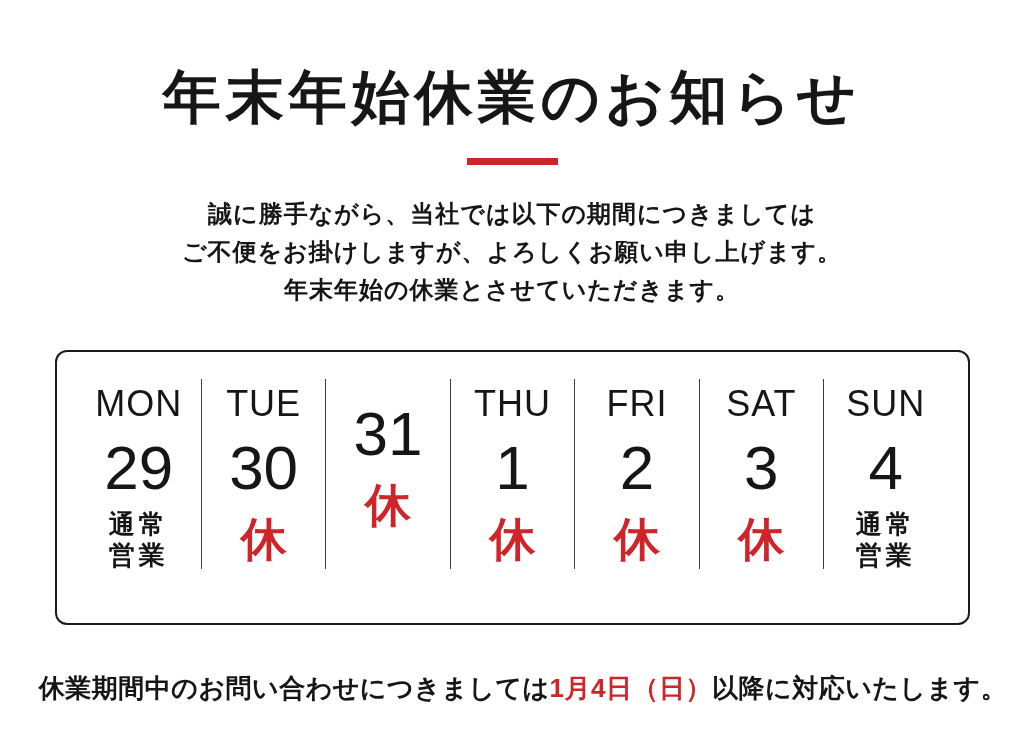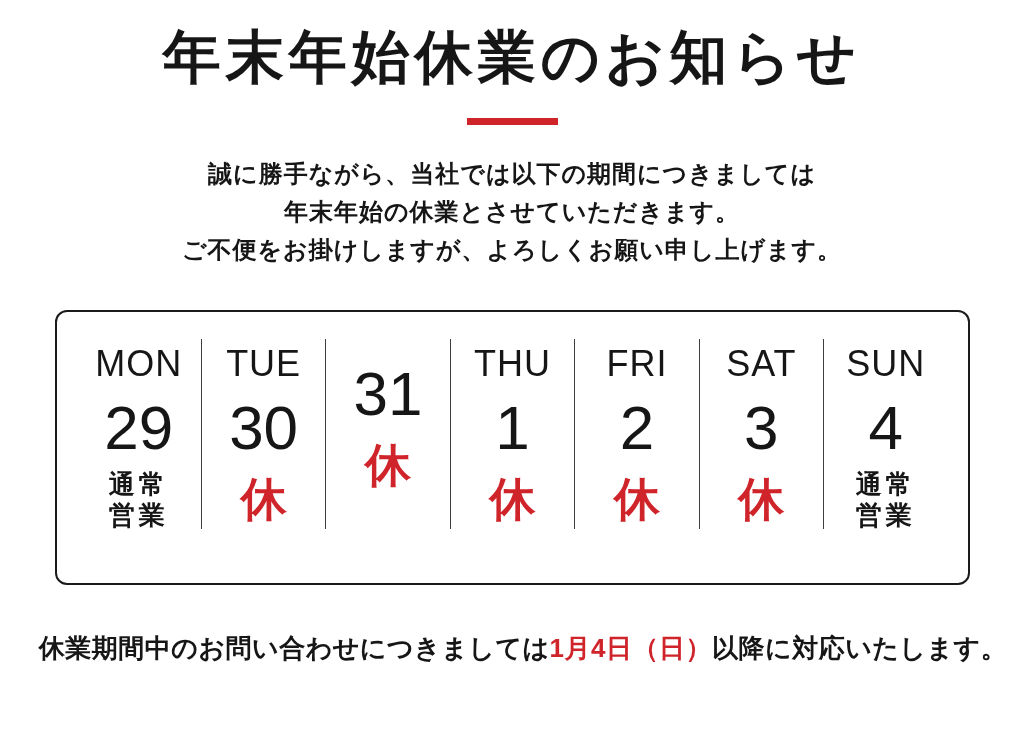--- a/index.html
+++ b/index.html
@@ -13,21 +13,21 @@
     width: 1024px;
     height: 753px;
     margin: 0 auto;
     background: #ffffff;
     color: var(--ink);
     font-family: "Liberation Sans", "DejaVu Sans", sans-serif;
     overflow: hidden;
   }
   .title {
     margin: 0;
-    padding-top: 24px;
+    padding-top: 64px;
     text-align: center;
     font-size: 58px;
     line-height: 1.15;
     font-weight: 700;
     letter-spacing: 5px;
     color: var(--ink);
   }
   .title-underline {
     width: 91px;
     height: 7px;
@@ -122,22 +122,22 @@
 <body>
 
 <div class="stage">
 
   <h1 class="title">年末年始休業のお知らせ</h1>
 
   <div class="title-underline"></div>
 
   <div class="intro">
     <div>誠に勝手ながら、当社では以下の期間につきましては</div>
+    <div>ご不便をお掛けしますが、よろしくお願い申し上げます。</div>
     <div>年末年始の休業とさせていただきます。</div>
-    <div>ご不便をお掛けしますが、よろしくお願い申し上げます。</div>
   </div>
 
   <div class="calendar">
     <div class="day-grid">
       <div class="day-col open">
         <div class="weekday">MON</div>
         <div class="date">29</div>
         <div class="status-wrap">
           <span class="status">通常営業</span>
         </div>

